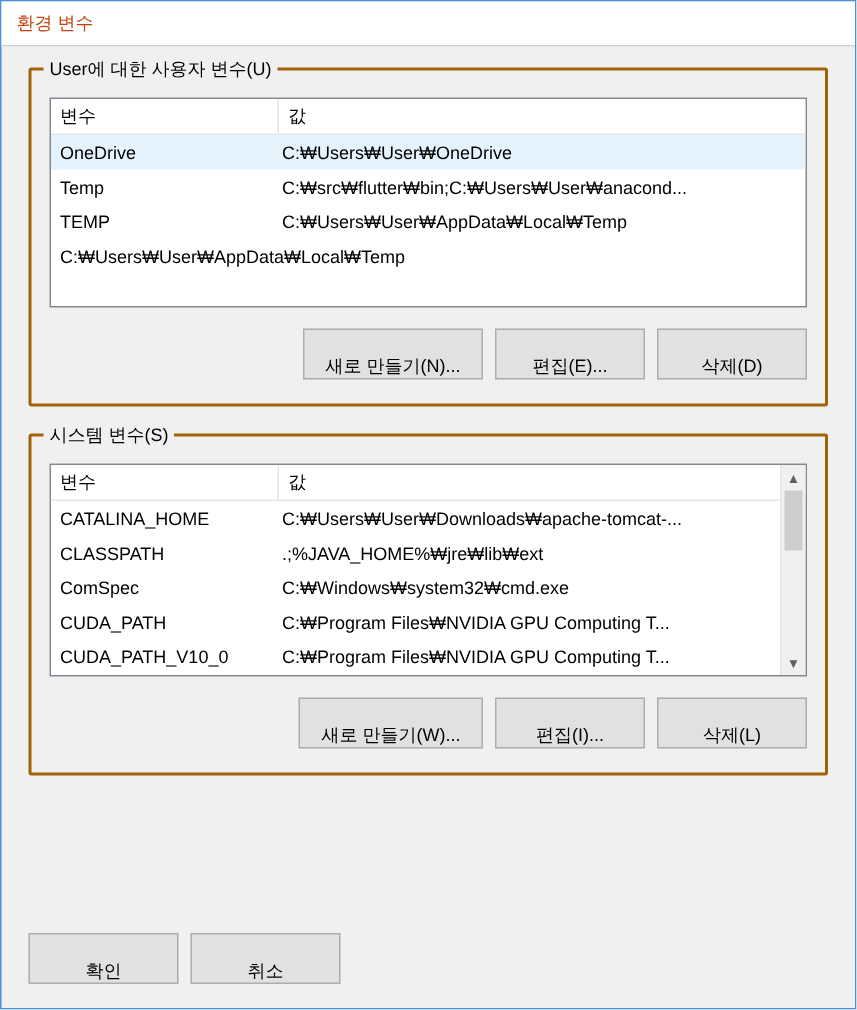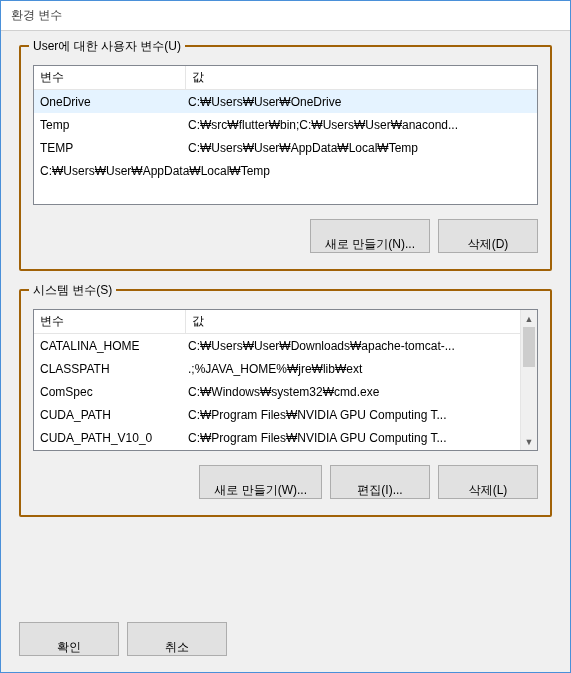--- a/index.html
+++ b/index.html
@@ -19,21 +19,21 @@
   border-top: 1px solid #4a90d9;
   display: flex;
   flex-direction: column;
   background: #f0f0f0;
 }
 .titlebar {
   height: 30px;
   padding: 6px 10px;
   font-size: 12px;
   background: #fff;
-  color: #404040;
+  color: #c2410c;
   border-bottom: 1px solid #d0d0d0;
 }
 .content {
   padding: 14px 18px 14px 18px;
   flex: 1;
   display: flex;
   flex-direction: column;
 }
 .group {
   border: 2px solid #a16207;
@@ -147,20 +147,21 @@
               <div class="c1">TEMP</div>
               <div class="c2">C:₩Users₩User₩AppData₩Local₩Temp</div>
             </div>
             <div class="row">
               <div class="c2">C:₩Users₩User₩AppData₩Local₩Temp</div>
             </div>
           </div>
       </div>
       <div class="buttons-row">
         <button class="btn">새로 만들기(N)...</button>
+        <button class="btn">편집(E)...</button>
         <button class="btn">삭제(D)</button>
       </div>
     </fieldset>
 
     <fieldset class="group system-list">
       <div class="group-label">시스템 변수(S)</div>
       <div class="list-frame">
         <div class="list-headers">
           <div class="col-name">변수</div>
           <div class="col-value">값</div>

